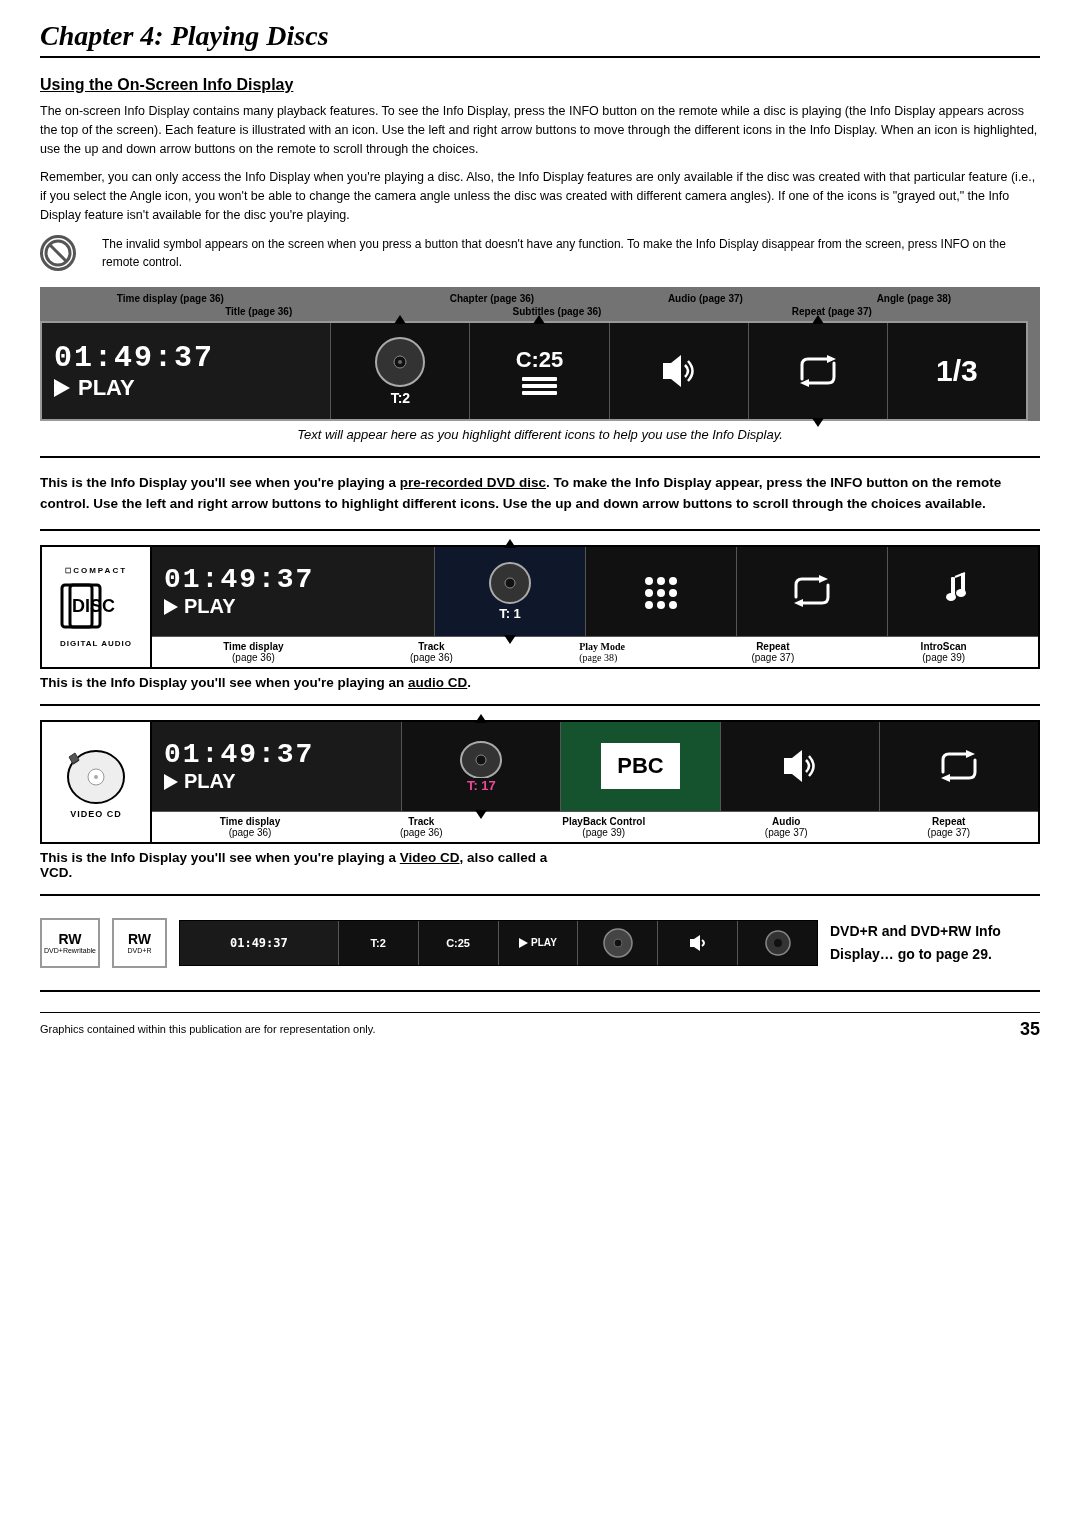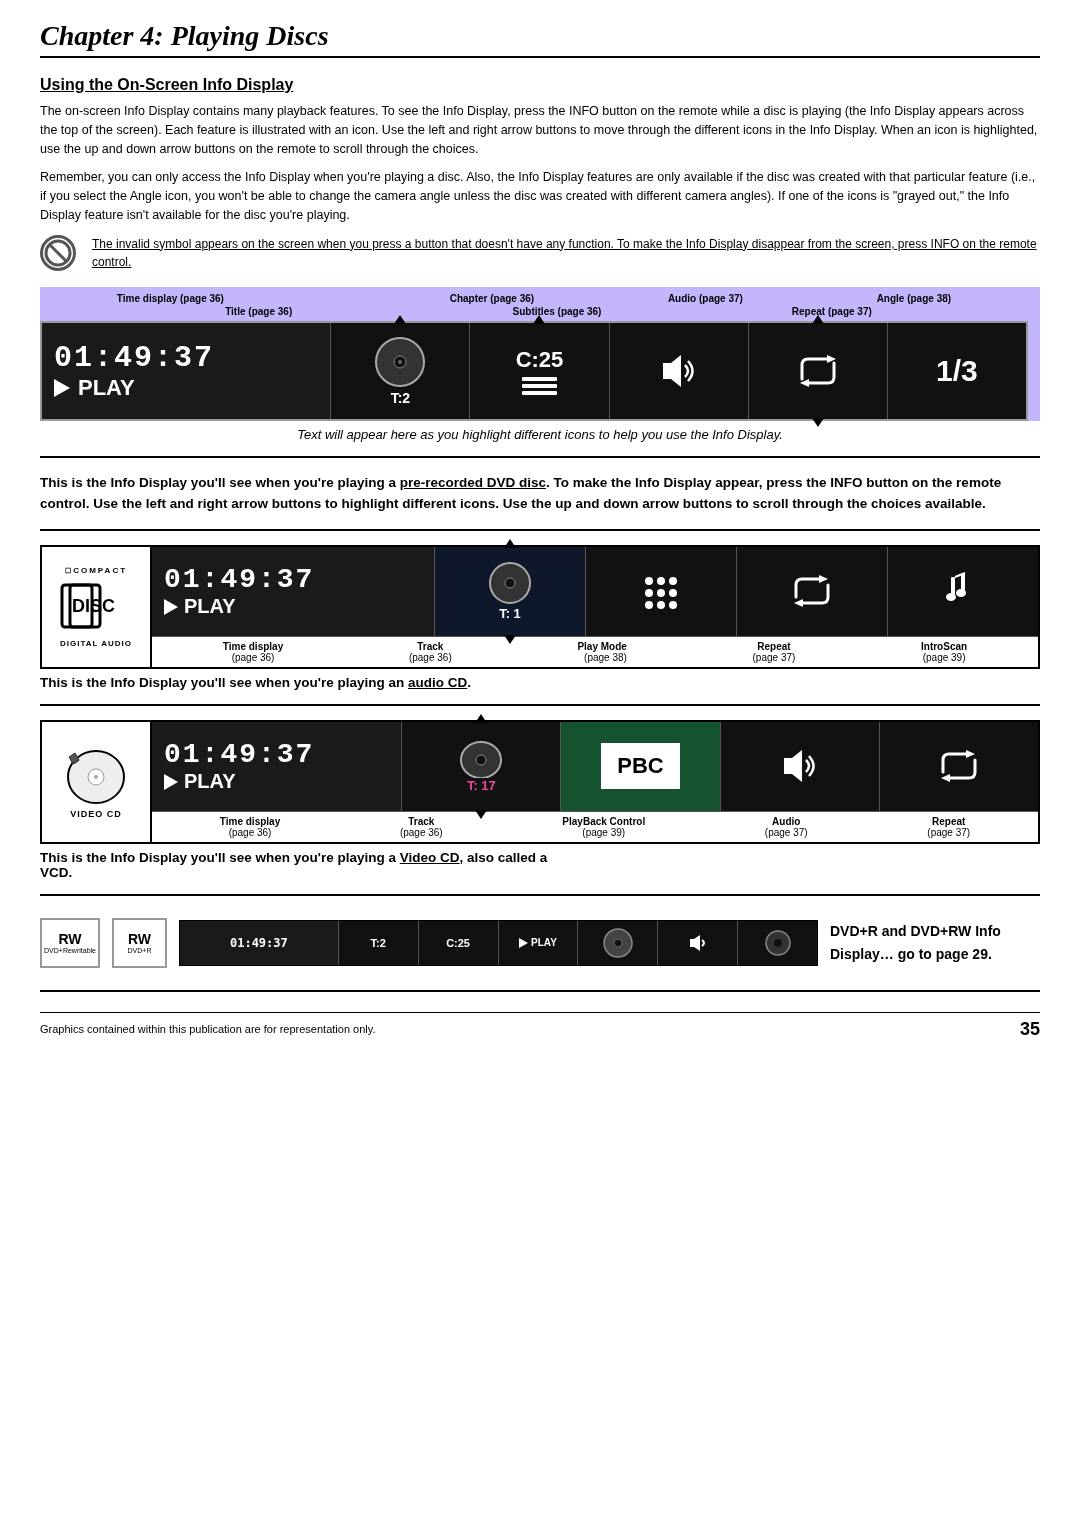--- a/index.html
+++ b/index.html
@@ -35,23 +35,22 @@
     .body-text {
       font-size: 12.5px;
       line-height: 1.5;
       margin-bottom: 10px;
     }
 
     
     .note-block {
       display: flex;
       align-items: flex-start;
-      gap: 16px;
+      gap: 26px;
       margin-bottom: 16px;
-      text-decoration: underline;
     }
     .note-icon {
       width: 36px;
       height: 36px;
       flex-shrink: 0;
       border: 3px solid #555;
       border-radius: 50%;
       display: flex;
       align-items: center;
       justify-content: center;
@@ -116,21 +115,21 @@
 <div class="note-block">
   <div class="note-icon">
     <svg width="28" height="28" viewBox="0 0 28 28">
       <circle cx="14" cy="14" r="12" stroke="#555" stroke-width="3" fill="none"></circle>
       <line x1="5" y1="5" x2="23" y2="23" stroke="#555" stroke-width="3"></line>
     </svg>
   </div>
   <p class="note-text">The invalid symbol appears on the screen when you press a button that doesn't have any function. To make the Info Display disappear from the screen, press INFO on the remote control.</p>
 </div>
 
-<div style="background:#c4b5fd; padding: 4px 12px 0 0;">
+<div style="background:#737373; padding: 4px 12px 0 0;">
   <div style="display:flex; justify-content:space-around; padding: 2px 10px; font-size:10px; font-weight:bold;">
     <div style="display:flex;flex-direction:column;align-items:center;">
       <div style="font-size:10px;font-weight:bold;">Time display (page 36)</div>
     </div>
     <div style="display:flex;flex-direction:column;align-items:center; margin-left:92px;">
       <div style="font-size:10px;font-weight:bold;">Chapter (page 36)</div>
     </div>
     <div style="display:flex;flex-direction:column;align-items:center;">
       <div style="font-size:10px;font-weight:bold;">Audio (page 37)</div>
     </div>
@@ -279,21 +278,21 @@
           <rect x="20" y="2" width="4" height="18" fill="#fff" rx="1"></rect>
           <ellipse cx="20" cy="22" rx="5" ry="4" fill="#fff"></ellipse>
           <line x1="14" y1="6" x2="24" y2="2" stroke="#fff" stroke-width="2"></line>
         </svg>
       </div>
     </div>
 
     <div style="display:flex; justify-content:space-around; padding:4px 8px; background:#fff; font-size:10px; font-weight:bold;">
       <div style="text-align:center;">Time display<br><span style="font-weight:normal;">(page 36)</span></div>
       <div style="text-align:center;">Track<br><span style="font-weight:normal;">(page 36)</span></div>
-      <div style="text-align:right;">Play Mode<br><span style="font-weight:normal;">(page 38)</span></div>
+      <div style="text-align:left;font-family:Liberation Serif, serif;">Play Mode<br><span style="font-weight:normal;">(page 38)</span></div>
       <div style="text-align:center;">Repeat<br><span style="font-weight:normal;">(page 37)</span></div>
       <div style="text-align:center;">IntroScan<br><span style="font-weight:normal;">(page 39)</span></div>
     </div>
   </div>
 </div>
 
 <p style="font-size:13.5px; font-weight:bold; margin-bottom:14px; margin-top:6px;">
   <span>This is the Info Display you'll see when you're playing an </span><span class="underline">audio CD</span><span>.</span>
 </p>
 

